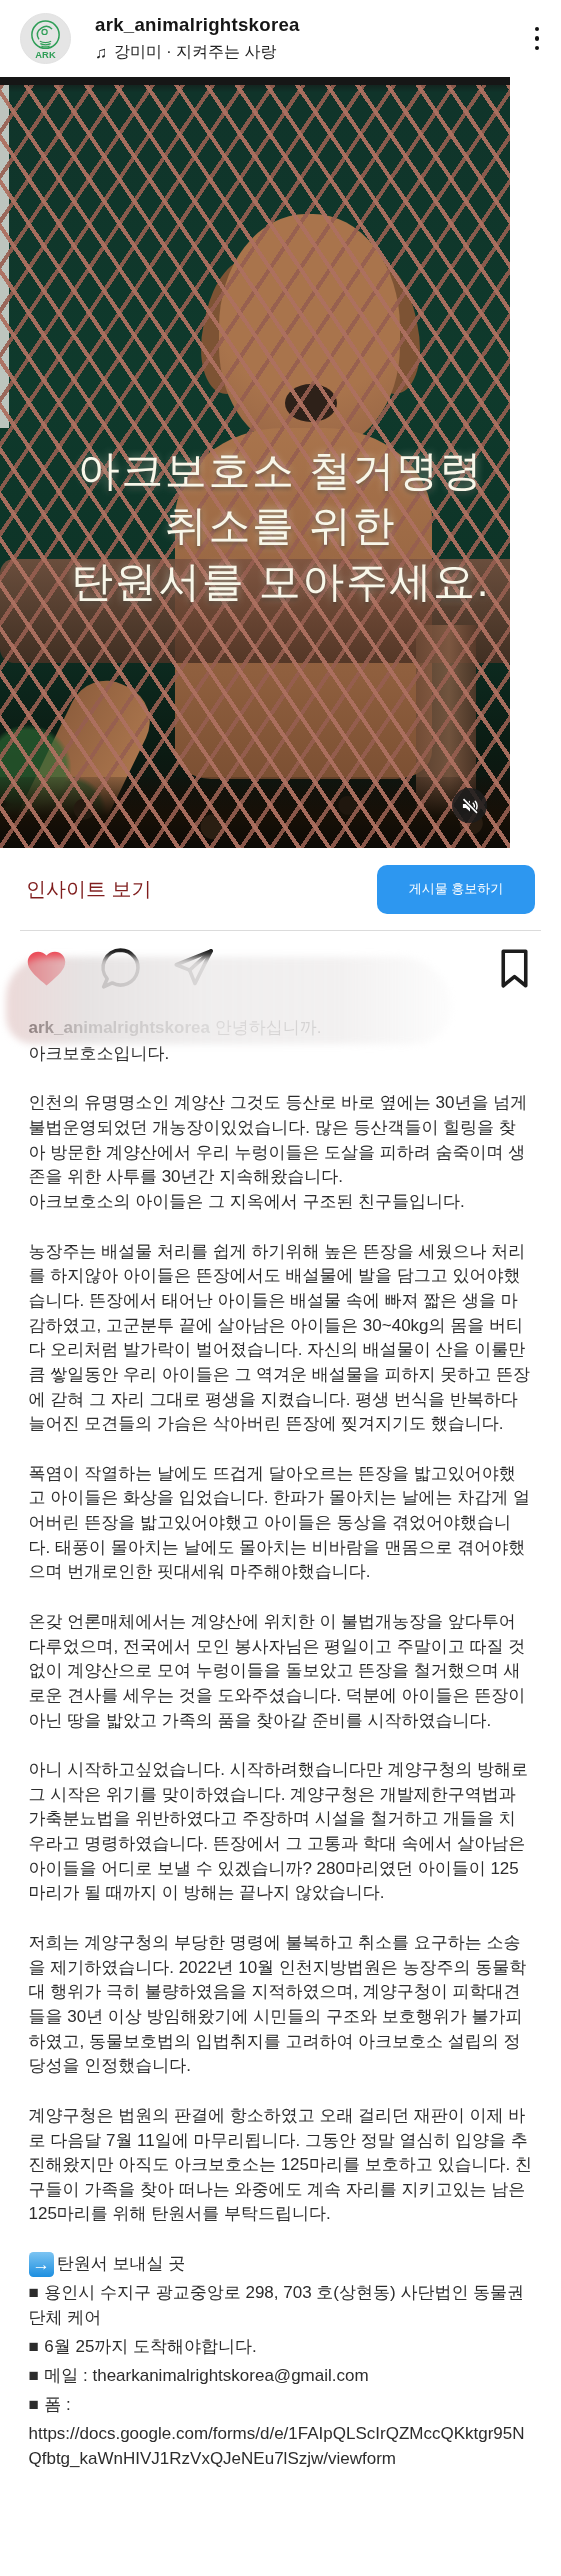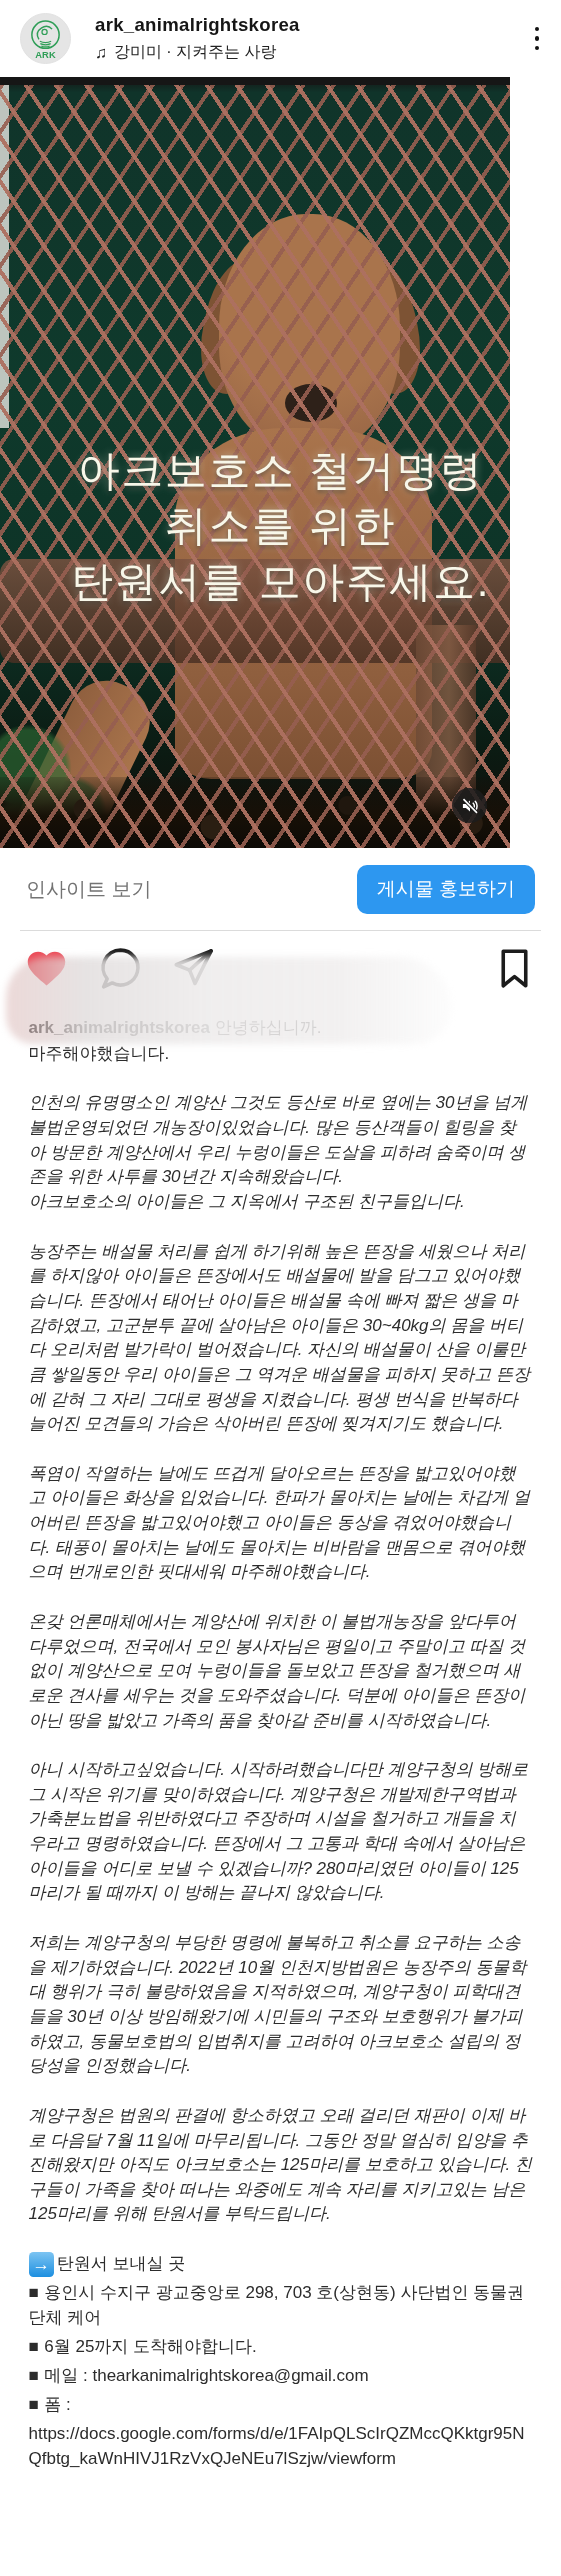--- a/index.html
+++ b/index.html
@@ -53,41 +53,41 @@
   .top-bar { position:absolute; top:0; left:0; width:561px; height:7.7px; background:#161616; }
   .overlay-text { position:absolute; top:366px; left:0; width:561px; text-align:center; z-index:4;
       color:#f8f7e9; font-size:42px; line-height:1.32; letter-spacing:1.6px; font-weight:500;
       text-shadow:0 0 8.8px rgba(255,255,235,.55), 0 1.6px 4.4px rgba(0,0,0,.55); }
   .mute-btn { position:absolute; right:23px; bottom:25px; width:35px; height:35px; border-radius:50%;
       background:rgba(28,28,28,.88); display:flex; align-items:center; justify-content:center; z-index:5; cursor:pointer; }
   .mute-btn svg { width:20px; height:20px; }
 
   
   .promo-row { height:82px; display:flex; align-items:center; justify-content:space-between; padding:0 26px; }
-  .insights-link { font-size:20px; color:#737373; cursor:pointer; }
+  .insights-link { font-size:20px; color:#7f1d1d; cursor:pointer; }
   .boost-btn { min-width:158px; height:49px; background:#2d97f0; color:#fff; border:none; border-radius:10px;
-      font-size:19px; font-family:inherit; padding:0 20px; cursor:pointer; }
+      font-size:13px; font-family:inherit; padding:0 20px; cursor:pointer; }
   .divider { height:1.1px; background:#dbdbdb; margin:0 20px; }
 
   
   .actions { display:flex; align-items:center; gap:28.5px; padding:14.2px 24px 0; height:61px; }
   .actions svg { width:45px; height:45px; display:block; cursor:pointer; }
   .icon-stroke { fill:none; stroke:#1c1c1c; stroke-width:1.9; stroke-linejoin:round; stroke-linecap:round; }
   .bookmark { margin-left:auto; }
 
   
   .caption-area { position:relative; padding:24px 28.5px 38px; font-size:17px; line-height:1.45; color:#2c2c2c; }
   .likes-blur { position:absolute; top:-35px; left:5.5px; width:445px; height:87px; z-index:3; pointer-events:none;
       border-radius:49px 60px 44px 33px; filter:blur(3.8px);
       background:linear-gradient(90deg, rgba(212,170,168,.45) 0%, rgba(226,222,222,.85) 18%,
                  rgba(238,236,236,.9) 45%, rgba(240,238,238,.85) 75%, rgba(244,244,244,.25) 100%); }
   .cap-first { margin-bottom:1.1px; }
   .cap-user { font-weight:700; }
   .cap-line2 { margin-bottom:25px; }
-  .cap-p { margin-bottom:25px; white-space:pre-line;font-style:italic; }
+  .cap-p { margin-bottom:25px; white-space:pre-line; }
   .arrow-line { display:flex; align-items:center; gap:3.3px; margin-bottom:4.4px; }
   .arrow-box { width:25px; height:25px; border-radius:4.4px; flex:0 0 auto;
       background:linear-gradient(180deg,#7cc4f2,#1d8fe0); color:#fff; font-size:17.5px; font-weight:700;
       display:flex; align-items:center; justify-content:center; }
   .bullet-line { margin-bottom:4.4px; }
   .bullet-line .bullet-sym { margin-right:5.5px; }
   .url-line { word-break:break-all; margin-bottom:4.4px; color:#2c2c2c; }
 </style>
 </head>
 <body>
@@ -170,21 +170,21 @@
   </svg>
 </div>
 
 <div class="caption-area">
   <div class="likes-blur"></div>
 
   <p class="cap-first">
     <span class="cap-user">ark_animalrightskorea</span>
     <span>안녕하십니까.</span>
   </p>
-  <p class="cap-line2">마주해야했습니다.</p>
+  <p class="cap-line2">아크보호소입니다.</p>
 
   <div>
 
   <p class="cap-p"> 인천의 유명명소인 계양산 그것도 등산로 바로 옆에는 30년을 넘게 불법운영되었던 개농장이있었습니다. 많은 등산객들이 힐링을 찾아 방문한 계양산에서 우리 누렁이들은 도살을 피하려 숨죽이며 생존을 위한 사투를 30년간 지속해왔습니다.
 아크보호소의 아이들은 그 지옥에서 구조된 친구들입니다.</p>
       <p class="cap-p"> 농장주는 배설물 처리를 쉽게 하기위해 높은 뜬장을 세웠으나 처리를 하지않아 아이들은 뜬장에서도 배설물에 발을 담그고 있어야했습니다. 뜬장에서 태어난 아이들은 배설물 속에 빠져 짧은 생을 마감하였고, 고군분투 끝에 살아남은 아이들은 30~40kg의 몸을 버티다 오리처럼 발가락이 벌어졌습니다. 자신의 배설물이 산을 이룰만큼 쌓일동안 우리 아이들은 그 역겨운 배설물을 피하지 못하고 뜬장에 갇혀 그 자리 그대로 평생을 지켰습니다. 평생 번식을 반복하다 늘어진 모견들의 가슴은 삭아버린 뜬장에 찢겨지기도 했습니다.</p>
       <p class="cap-p"> 폭염이 작열하는 날에도 뜨겁게 달아오르는 뜬장을 밟고있어야했고 아이들은 화상을 입었습니다. 한파가 몰아치는 날에는 차갑게 얼어버린 뜬장을 밟고있어야했고 아이들은 동상을 겪었어야했습니다. 태풍이 몰아치는 날에도 몰아치는 비바람을 맨몸으로 겪어야했으며 번개로인한 핏대세워 마주해야했습니다.</p>
       <p class="cap-p"> 온갖 언론매체에서는 계양산에 위치한 이 불법개농장을 앞다투어 다루었으며, 전국에서 모인 봉사자님은 평일이고 주말이고 따질 것 없이 계양산으로 모여 누렁이들을 돌보았고 뜬장을 철거했으며 새로운 견사를 세우는 것을 도와주셨습니다. 덕분에 아이들은 뜬장이 아닌 땅을 밟았고 가족의 품을 찾아갈 준비를 시작하였습니다.</p>
       <p class="cap-p"> 아니 시작하고싶었습니다. 시작하려했습니다만 계양구청의 방해로 그 시작은 위기를 맞이하였습니다. 계양구청은 개발제한구역법과 가축분뇨법을 위반하였다고 주장하며 시설을 철거하고 개들을 치우라고 명령하였습니다. 뜬장에서 그 고통과 학대 속에서 살아남은 아이들을 어디로 보낼 수 있겠습니까? 280마리였던 아이들이 125마리가 될 때까지 이 방해는 끝나지 않았습니다.</p>
       <p class="cap-p"> 저희는 계양구청의 부당한 명령에 불복하고 취소를 요구하는 소송을 제기하였습니다. 2022년 10월 인천지방법원은 농장주의 동물학대 행위가 극히 불량하였음을 지적하였으며, 계양구청이 피학대견들을 30년 이상 방임해왔기에 시민들의 구조와 보호행위가 불가피하였고, 동물보호법의 입법취지를 고려하여 아크보호소 설립의 정당성을 인정했습니다.</p>

